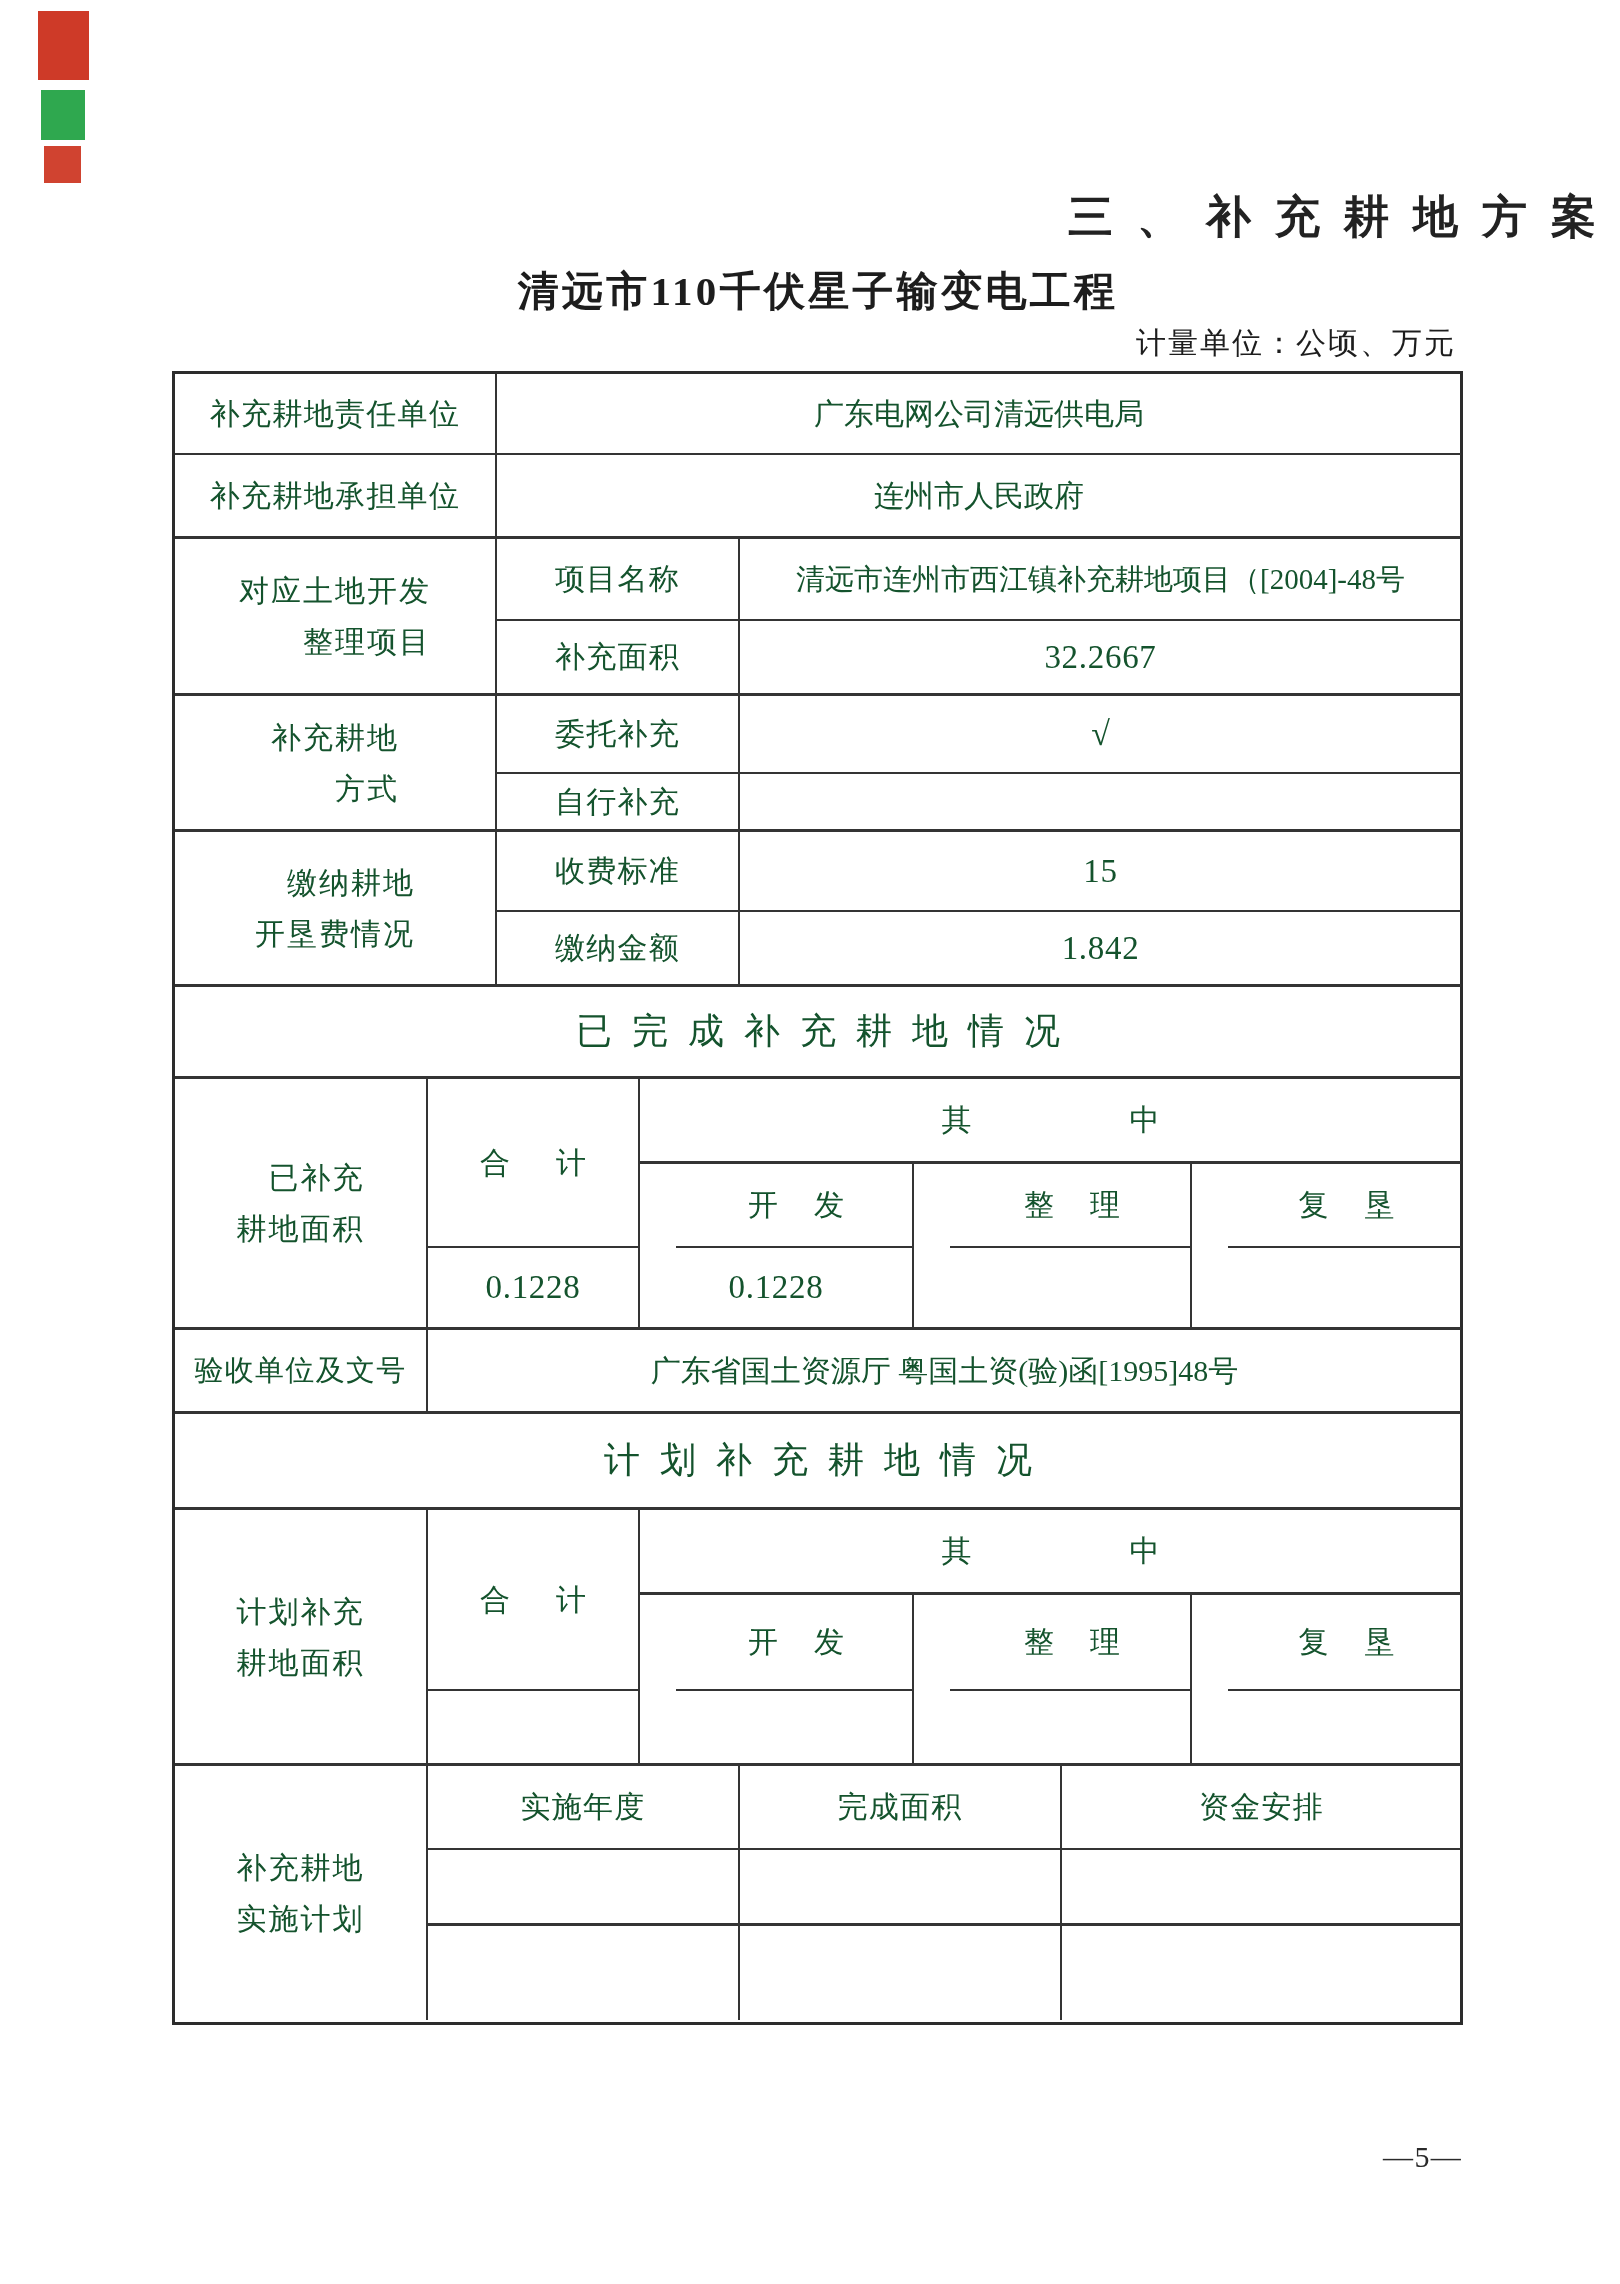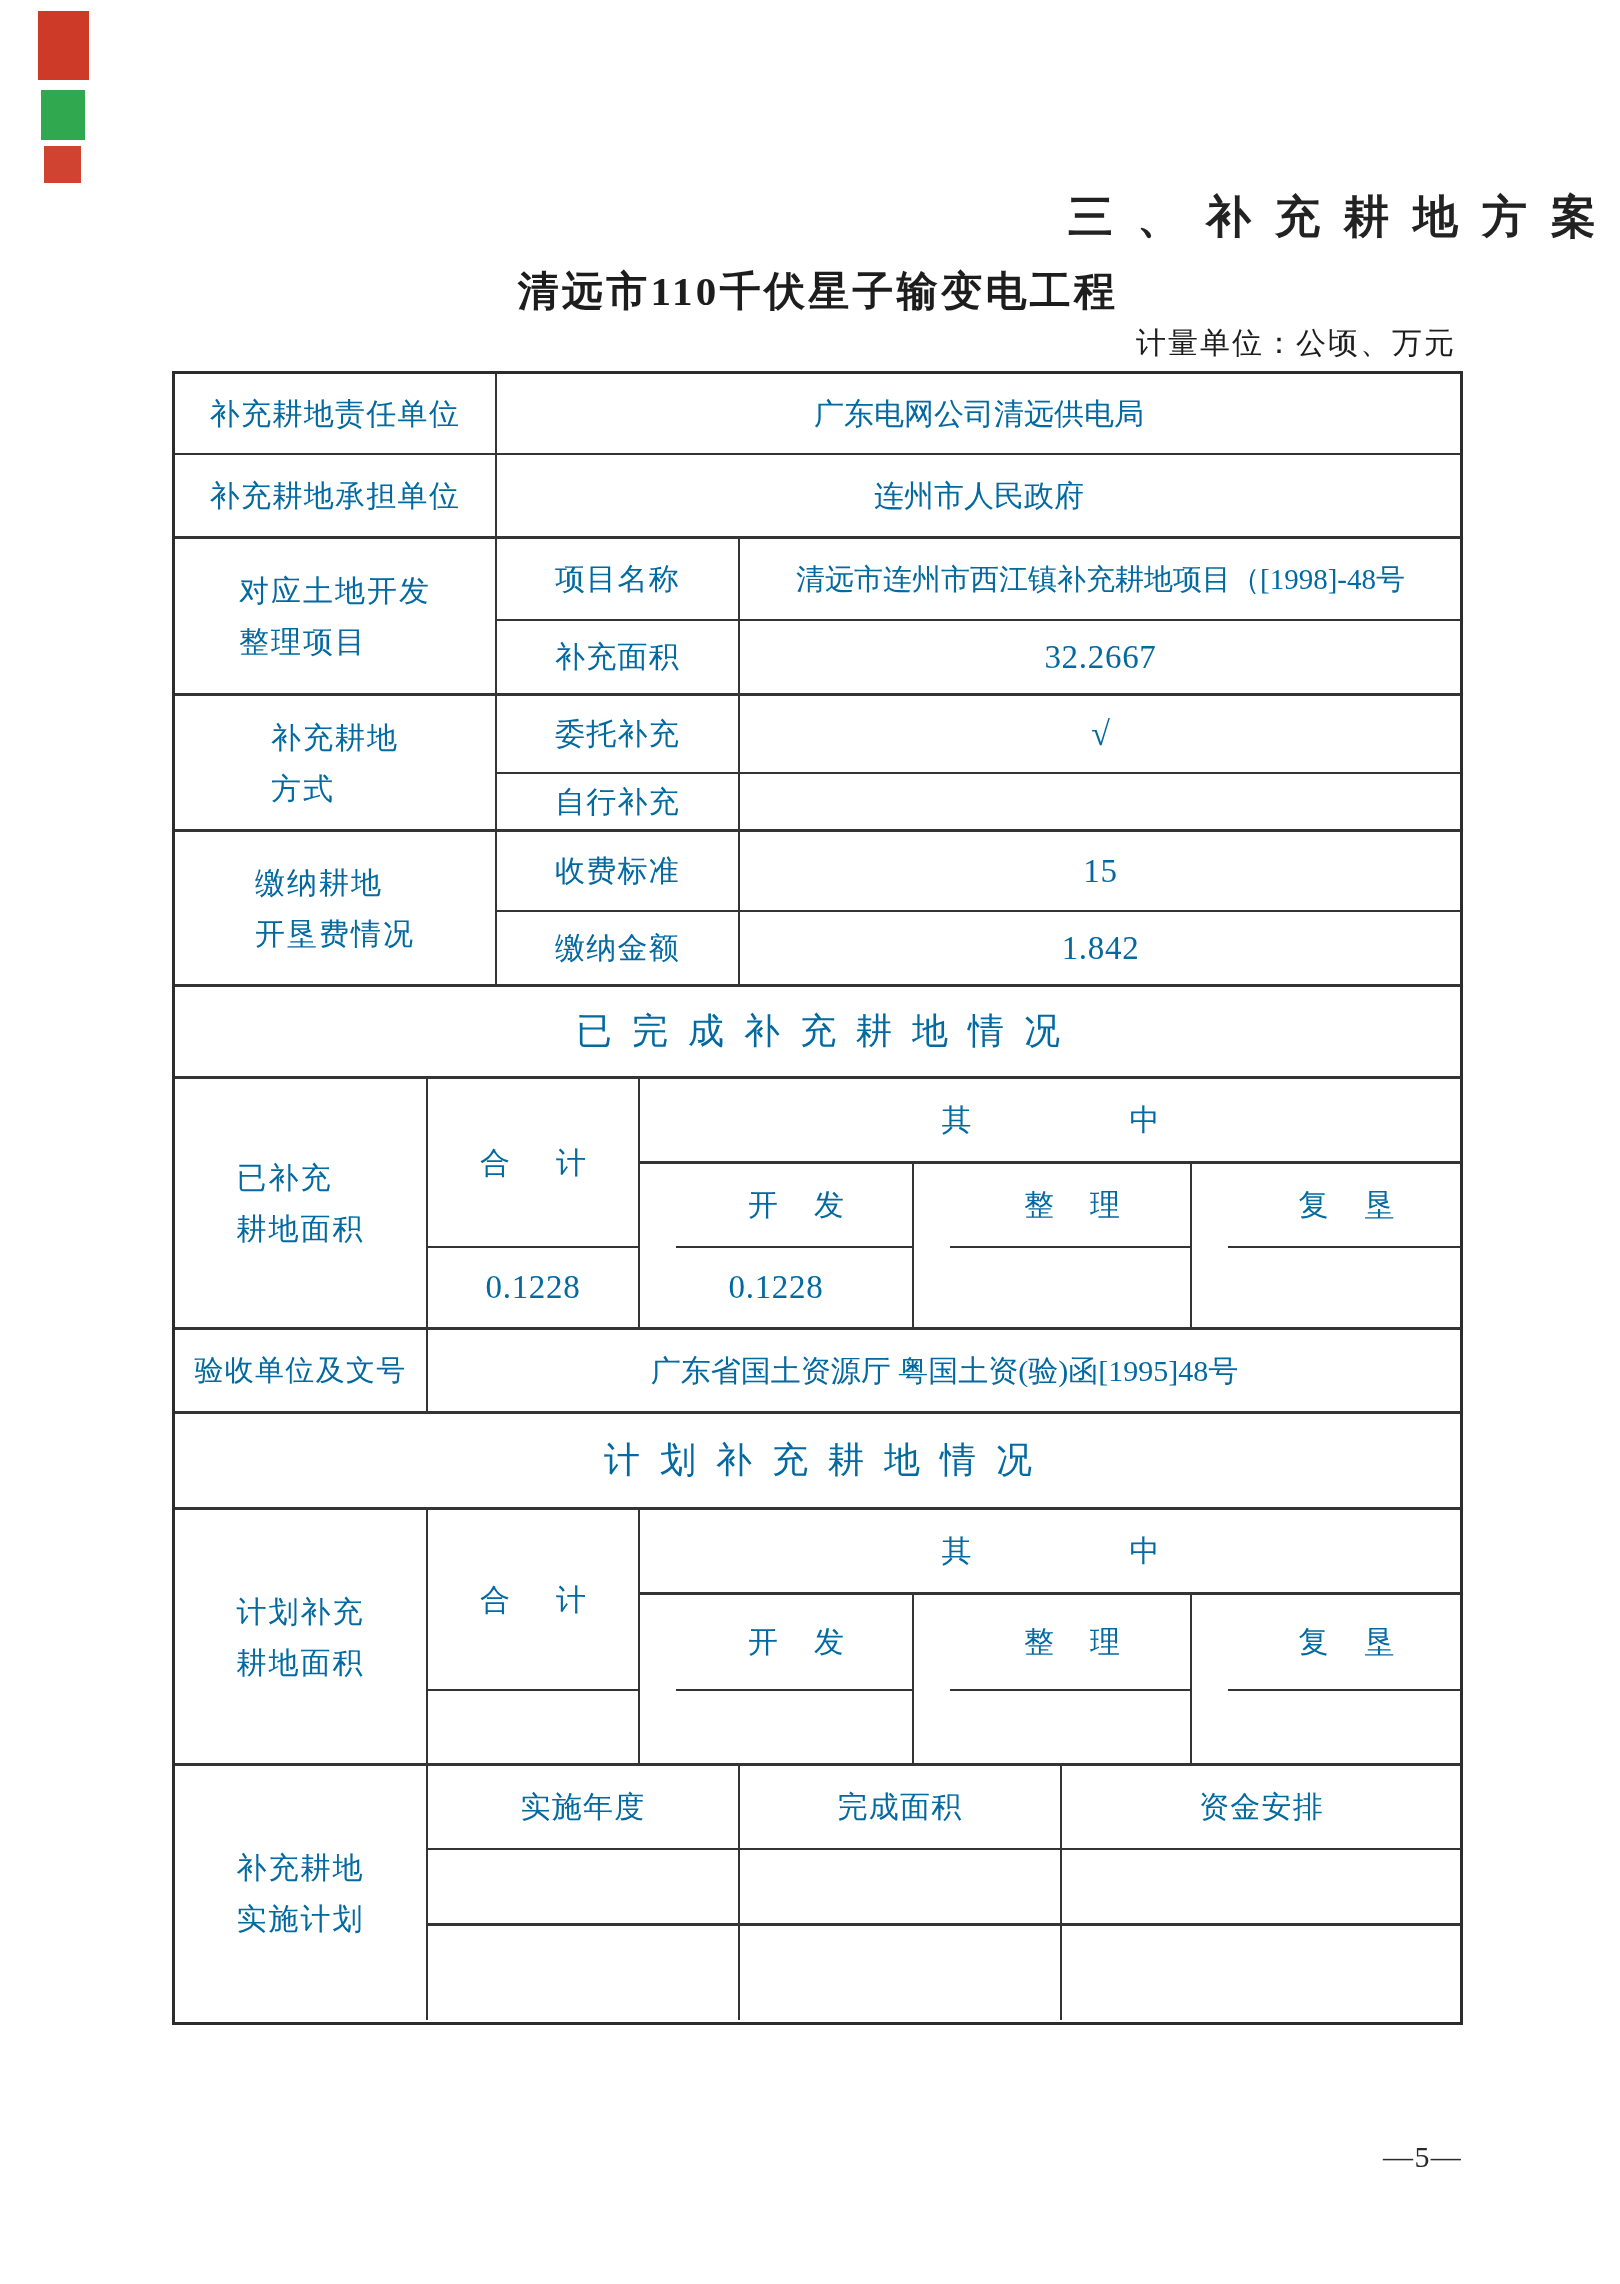--- a/index.html
+++ b/index.html
@@ -41,22 +41,22 @@
     border:3.3px solid #2c2c2c;
     display:grid;
     grid-template-columns:253px 69px 143px 100px 174px 148px 130px 269px;
     grid-template-rows:81px 84px 82px 75px 78px 58px 80px 75px 92px 85px 84px 82px 84px 96px 85px 96px 75px 84px 76px 94px;
     background:#fff;
   }
   .cell{
     border-right:2px solid #343434;
     border-bottom:2px solid #343434;
     display:flex;align-items:center;justify-content:center;
-    text-align:left;font-size:30px;line-height:1.6;
-    white-space:pre-line;color:#0369a1;
+    text-align:right;font-size:30px;line-height:1.6;
+    white-space:pre-line;color:#14532d;
     overflow:hidden;
   }
   .no-r{border-right:none;}
   .no-b{border-bottom:none;}
   .thick-b{border-bottom-width:3.3px;}
   .lbl{letter-spacing:1.3px;}
   .big-lbl{letter-spacing:2px;line-height:1.7;}
   .banner{font-size:36px;letter-spacing:20px;padding-left:20px;}
   .ls-wide{letter-spacing:158px;padding-left:158px;}   
   .ls-mid{letter-spacing:46px;padding-left:46px;}      
@@ -81,21 +81,21 @@
 
     <div class="cell lbl" style="grid-area:1/1/2/3">补充耕地责任单位</div>
     <div class="cell no-r" style="grid-area:1/3/2/9">广东电网公司清远供电局</div>
 
     <div class="cell lbl thick-b" style="grid-area:2/1/3/3">补充耕地承担单位</div>
     <div class="cell no-r thick-b" style="grid-area:2/3/3/9">连州市人民政府</div>
 
     <div class="cell big-lbl thick-b" style="grid-area:3/1/5/3">对应土地开发
 整理项目</div>
     <div class="cell lbl" style="grid-area:3/3/4/5">项目名称</div>
-    <div class="cell no-r" style="grid-area:3/5/4/9;font-size:29px">清远市连州市西江镇补充耕地项目（[1998]-48号</div>
+    <div class="cell no-r" style="grid-area:3/5/4/9;font-size:29px">清远市连州市西江镇补充耕地项目（[2004]-48号</div>
     <div class="cell lbl thick-b" style="grid-area:4/3/5/5">补充面积</div>
     <div class="cell no-r num thick-b" style="grid-area:4/5/5/9">32.2667</div>
 
     <div class="cell big-lbl thick-b" style="grid-area:5/1/7/3">补充耕地
 方式</div>
     <div class="cell lbl" style="grid-area:5/3/6/5">委托补充</div>
     <div class="cell no-r check" style="grid-area:5/5/6/9">√</div>
     <div class="cell lbl thick-b" style="grid-area:6/3/7/5">自行补充</div>
     <div class="cell no-r thick-b" style="grid-area:6/5/7/9"></div>
 

